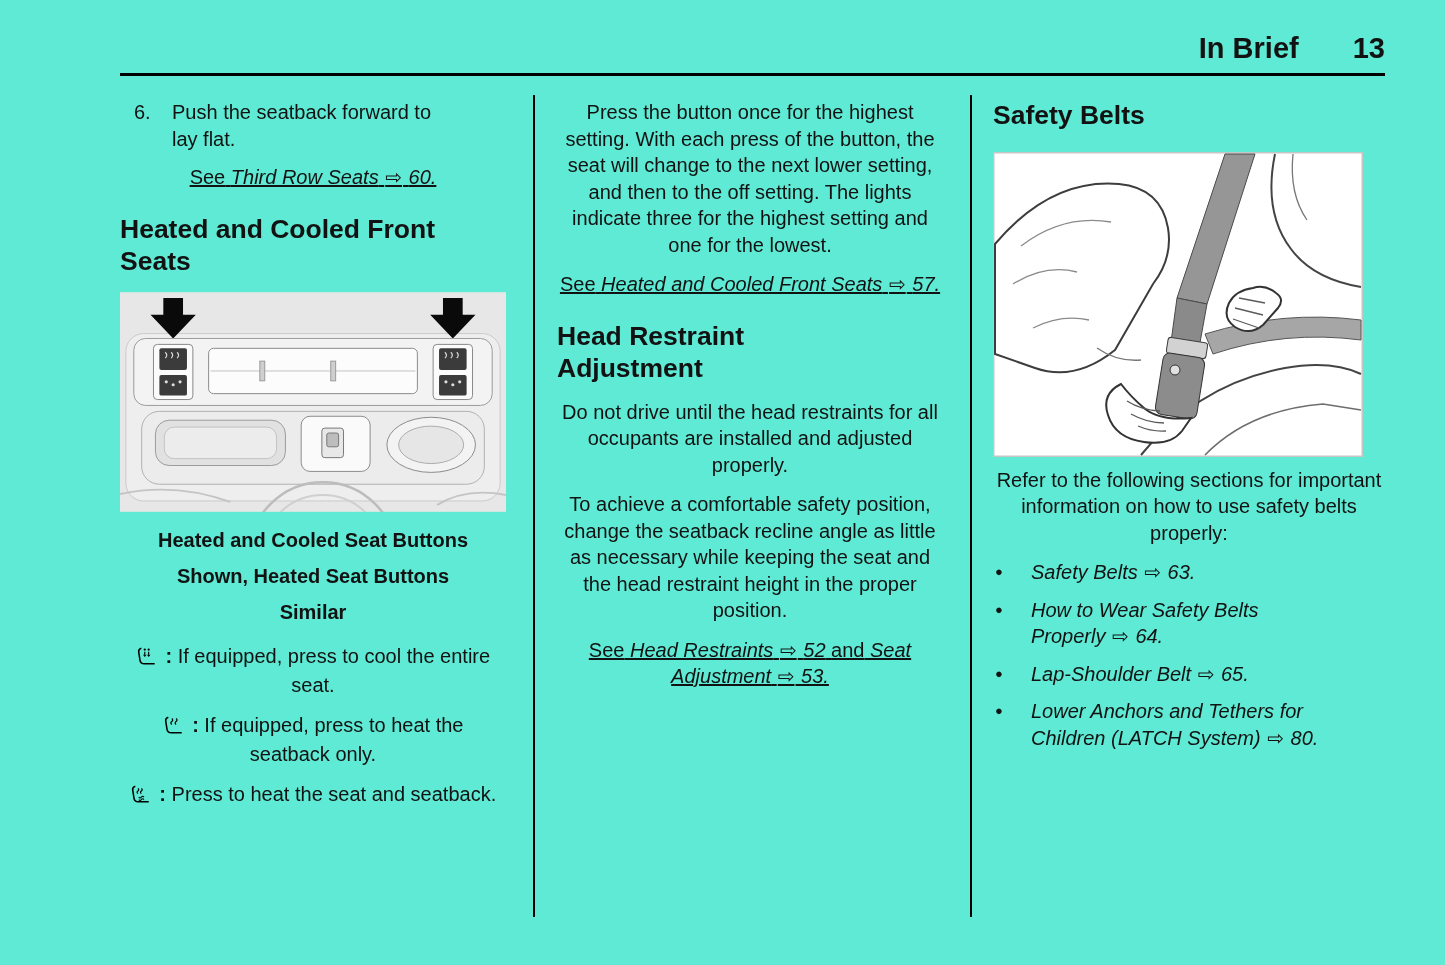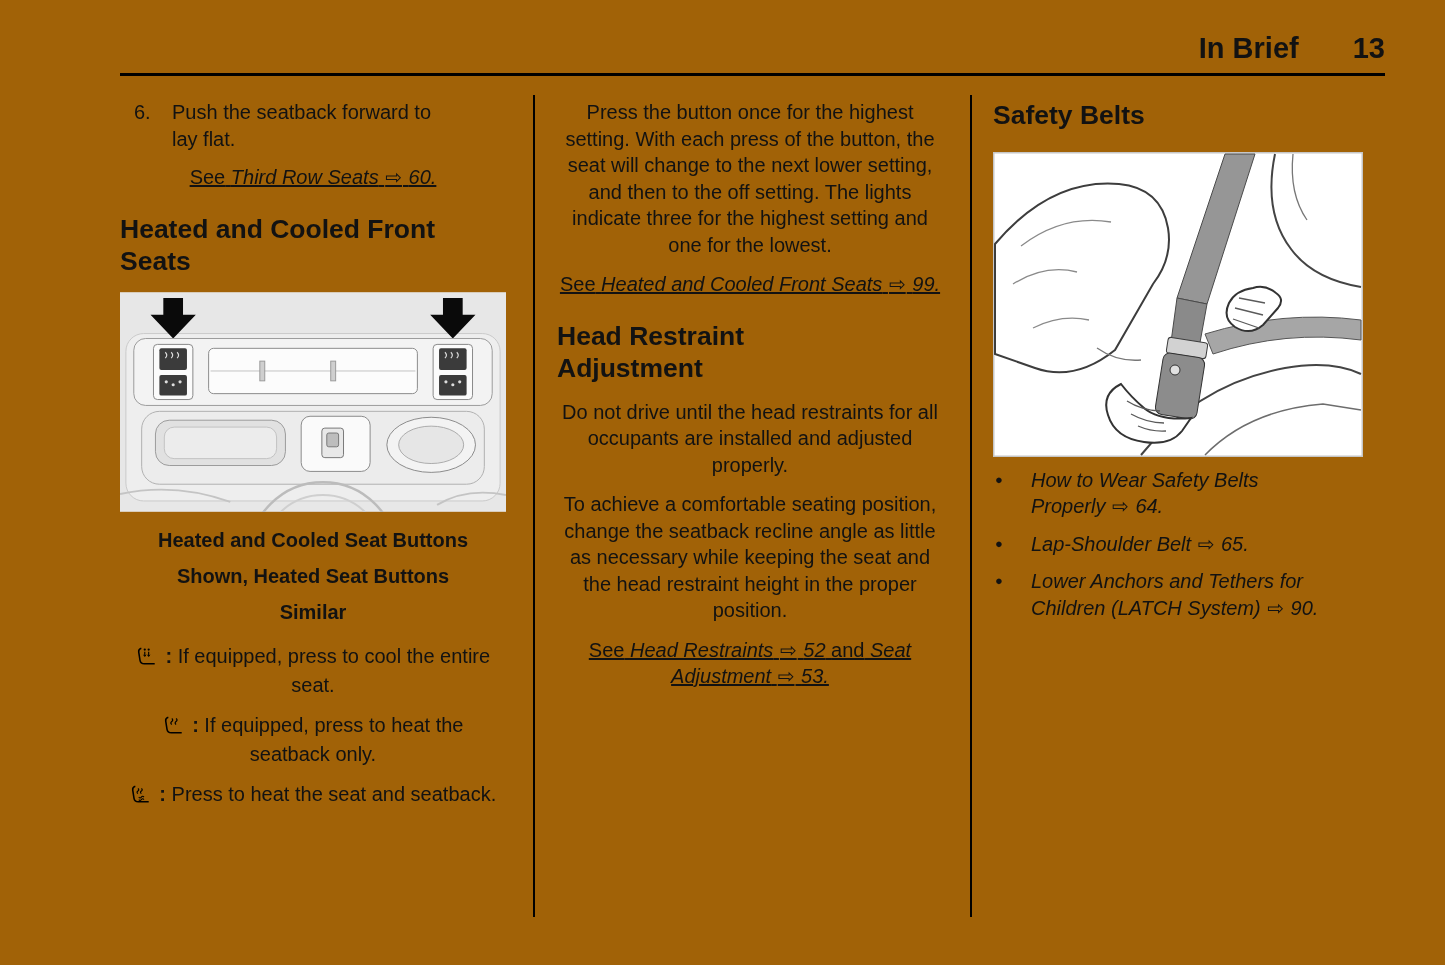--- a/index.html
+++ b/index.html
@@ -1,18 +1,18 @@
 <!DOCTYPE html>
 <html><head>
 <meta charset="utf-8">
 <style>
   * { margin:0; padding:0; box-sizing:border-box; }
   html,body { background:#fff; }
   body { font-family:"Liberation Sans", sans-serif; color:#121212; }
-  .page { position:relative; width:1445px; height:965px; background:#a16207; overflow:hidden; }
+  .page { position:relative; width:1445px; height:965px; background:#5eead4; overflow:hidden; }
 
   .hdr { position:absolute; top:32px; right:60px; font-size:29px; font-weight:bold; }
   .hdr .pg { margin-left:46px; }
   .rule { position:absolute; left:120px; top:73px; width:1265px; height:0; border-top:3px solid #000; }
 
   .vline { position:absolute; top:95px; height:822px; width:1.5px; background:#000; }
   .v1 { left:533px; } .v2 { left:970px; }
 
   .col { position:absolute; top:99px; font-size:20px; line-height:26.5px; }
   .c1 { left:120px; width:386px; }
@@ -153,28 +153,28 @@
       <span>Press to heat the seat and seatback.</span></p>
   </div>
 
   <div class="col c2">
 
     <p>Press the button once for the highest setting. With each press of the button, the seat will change to the next lower setting, and then to the off setting. The lights indicate three for the highest setting and one for the lowest.</p>
 
     <p class="ref"><span>See</span>
       <i>Heated and Cooled Front Seats</i>
       <span class="arrow">⇨</span>
-      <i>99.</i></p>
+      <i>57.</i></p>
 
     <h2>Head Restraint
 Adjustment</h2>
 
     <p>Do not drive until the head restraints for all occupants are installed and adjusted properly.</p>
 
-    <p>To achieve a comfortable seating position, change the seatback recline angle as little as necessary while keeping the seat and the head restraint height in the proper position.</p>
+    <p>To achieve a comfortable safety position, change the seatback recline angle as little as necessary while keeping the seat and the head restraint height in the proper position.</p>
 
     <p class="ref"><span>See</span>
       <i>Head Restraints</i>
       <span class="arrow">⇨</span>
       <i>52</i>
       <span>and</span>
       <i>Seat Adjustment</i>
       <span class="arrow">⇨</span>
       <i>53.</i></p>
   </div>
@@ -209,29 +209,33 @@
         <path d="M128 232 q-20 10 -13 31 q7 23 36 27 q26 4 38 -11 l9 -13 q-32 3 -47 -10 q-13 -11 -23 -24 z" fill="#ffffff" stroke="#333" stroke-width="2"></path>
         <path d="M138 262 q16 9 33 9 M134 249 q14 9 33 10 M145 274 q14 6 28 5" fill="none" stroke="#5a5a5a" stroke-width="1.3"></path>
 
         <path d="M260 136 q-17 2 -24 15 q-7 15 6 24 q15 9 28 -2 l15 -17 q7 -9 -2 -15 q-11 -9 -23 -5 z" fill="#ffffff" stroke="#333" stroke-width="2"></path>
         <path d="M242 156 l28 7 M240 167 l26 9 M246 146 l26 5" fill="none" stroke="#5a5a5a" stroke-width="1.3"></path>
 
         <path d="M104 196 q20 14 44 12" fill="none" stroke="#777" stroke-width="1.3"></path>
       </svg>
     </span>
 
+    <p>Refer to the following sections for important information on how to use safety belts properly:</p>
 
     <ul class="bullets">
+      <li><span class="prewrap">Safety Belts</span>
+        <span class="arrow">⇨</span>
+        <span>63.</span></li>
       <li><span class="prewrap">How to Wear Safety Belts
 Properly</span>
         <span class="arrow">⇨</span>
         <span>64.</span></li>
       <li><span class="prewrap">Lap-Shoulder Belt</span>
         <span class="arrow">⇨</span>
         <span>65.</span></li>
       <li><span class="prewrap">Lower Anchors and Tethers for
 Children (LATCH System)</span>
         <span class="arrow">⇨</span>
-        <span>90.</span></li>
+        <span>80.</span></li>
     </ul>
   </div>
 
 </div>
 
 </body></html>

